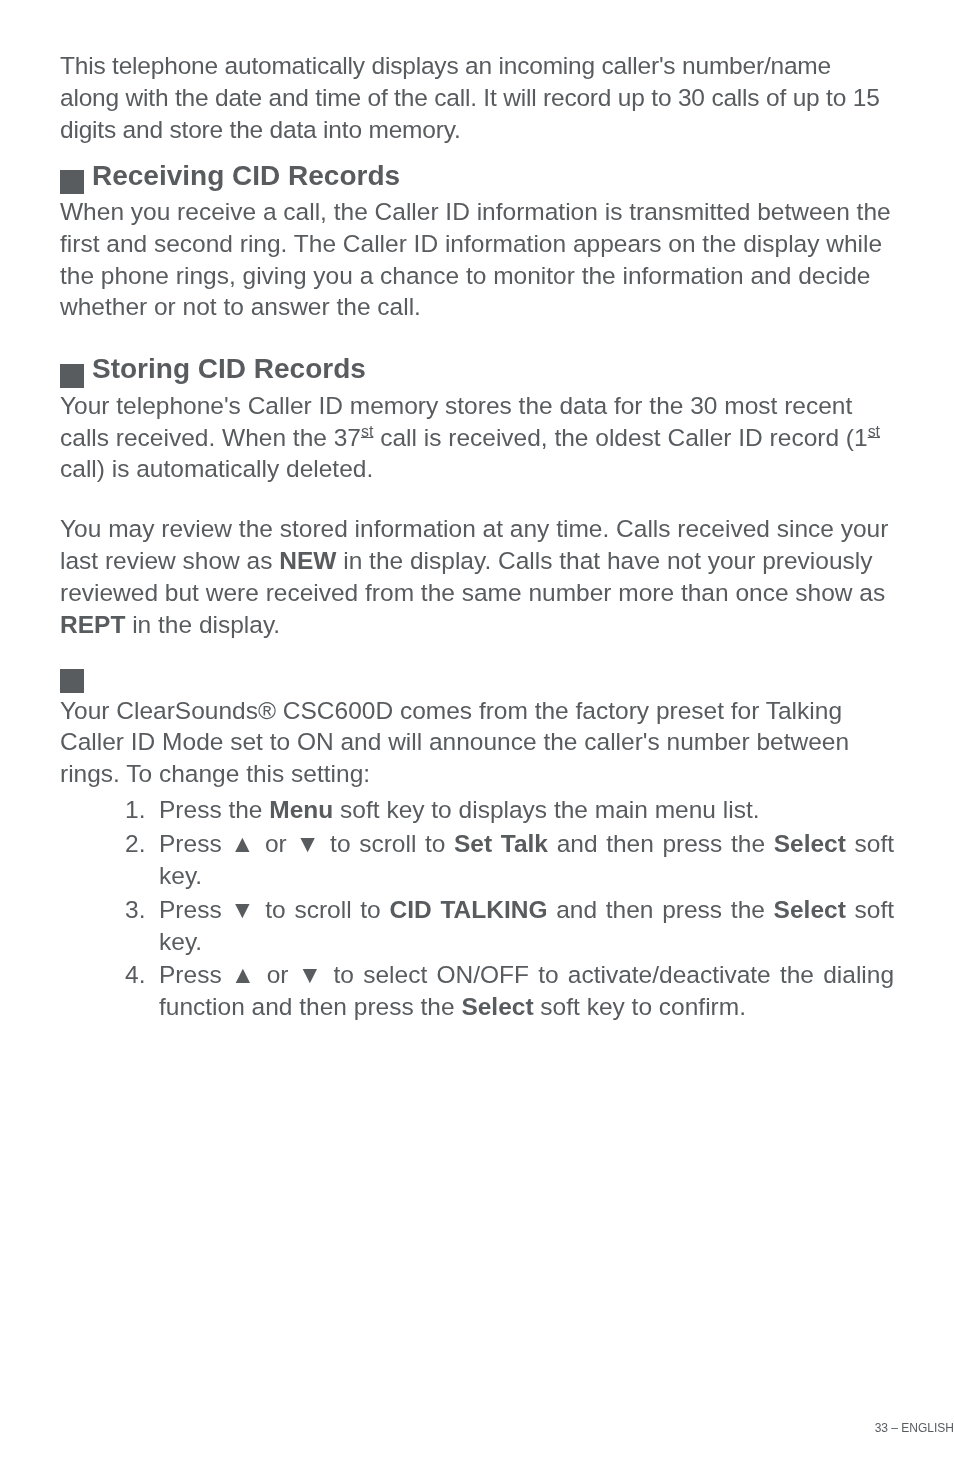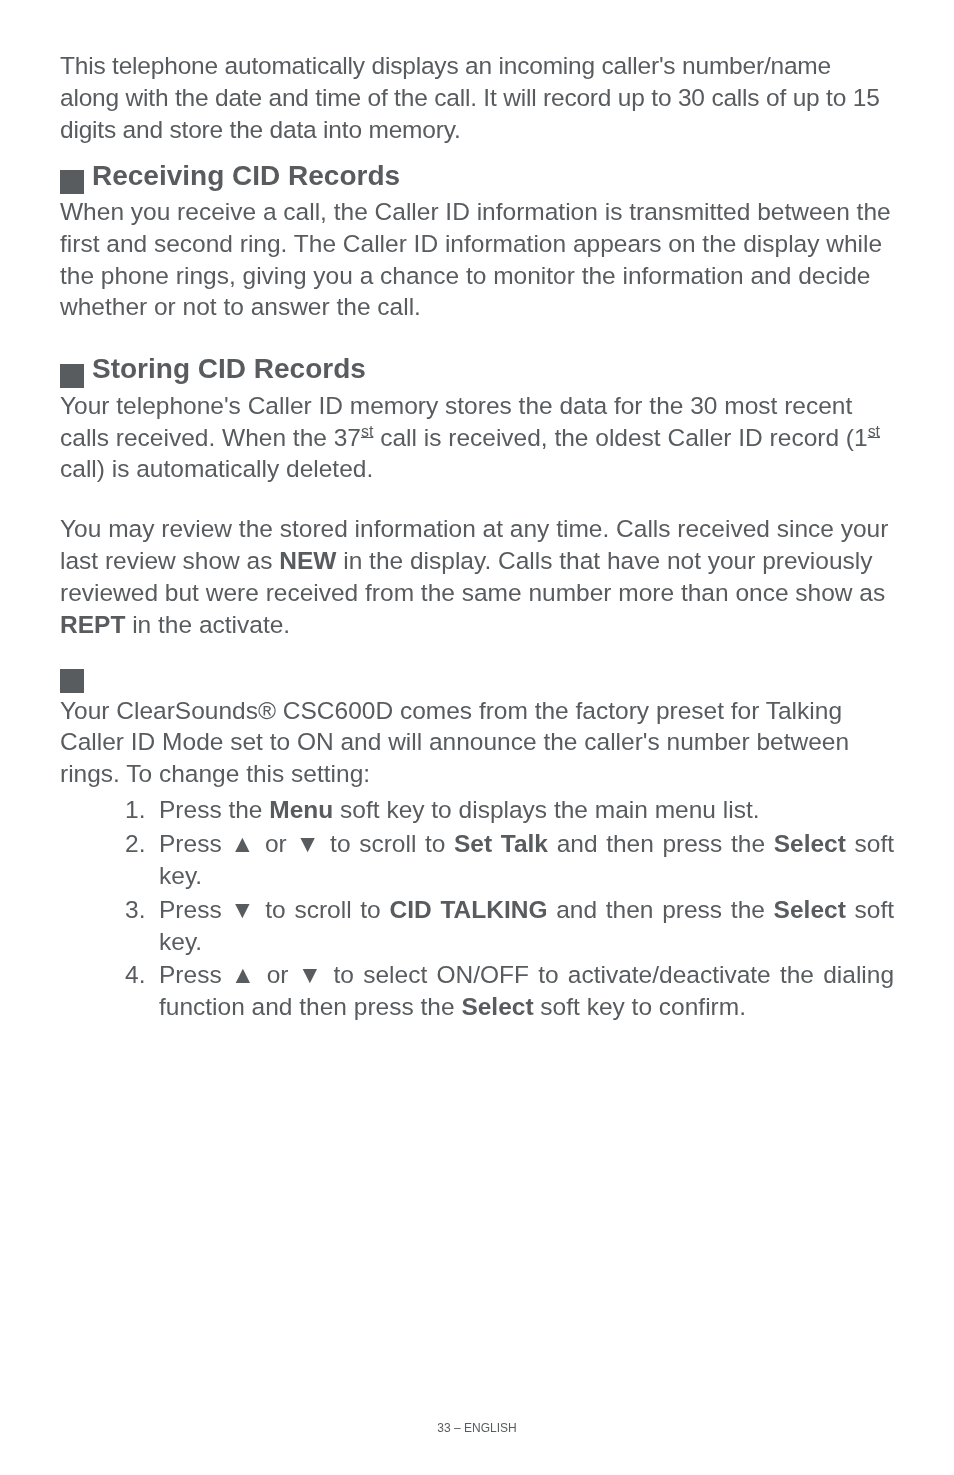--- a/index.html
+++ b/index.html
@@ -58,21 +58,21 @@
   }
   .bold {
     font-weight: bold;
     text-align: right;
   }
   .footer {
     position: absolute;
     bottom: 38px;
     left: 0;
     width: 954px;
-    text-align: center;
+    text-align: right;
     font-size: 12px;
     color: #585c5f;
   }
   sup {
     font-size: 0.65em;
     vertical-align: super;
     line-height: 0;
     text-decoration: underline;
   }
   .tri {
@@ -91,21 +91,21 @@
 <div class="section-body">When you receive a call, the Caller ID information is transmitted between the first and second ring. The Caller ID information appears on the display while the phone rings, giving you a chance to monitor the information and decide whether or not to answer the call.</div>
 
 <div class="section-heading">
   <span class="square"></span>
   <span>Storing CID Records</span>
 </div>
 <div class="para">
   <span>Your telephone's Caller ID memory stores the data for the 30 most recent calls received.  When the 37</span><sup>st</sup><span> call is received, the oldest Caller ID record (1</span><sup>st</sup><span> call) is automatically deleted.</span>
 </div>
 <div class="para">
-  <span>You may review the stored information at any time. Calls received since your last review show as </span><span class="bold">NEW</span><span> in the display. Calls that have not your previously reviewed but were received from the same number more than once show as </span><span class="bold">REPT</span><span> in the activate.</span>
+  <span>You may review the stored information at any time. Calls received since your last review show as </span><span class="bold">NEW</span><span> in the display. Calls that have not your previously reviewed but were received from the same number more than once show as </span><span class="bold">REPT</span><span> in the display.</span>
 </div>
 
 <div class="section-heading">
   <span class="square"></span>
 </div>
 <div>Your ClearSounds® CSC600D comes from the factory preset for Talking Caller ID Mode set to ON and will announce the caller's number between rings. To change this setting:</div>
 <div class="list">
   <div class="list-item">
     <span class="num">1.</span>
     <span>Press the </span><span class="bold">Menu</span><span> soft key to displays the main menu list.</span>

